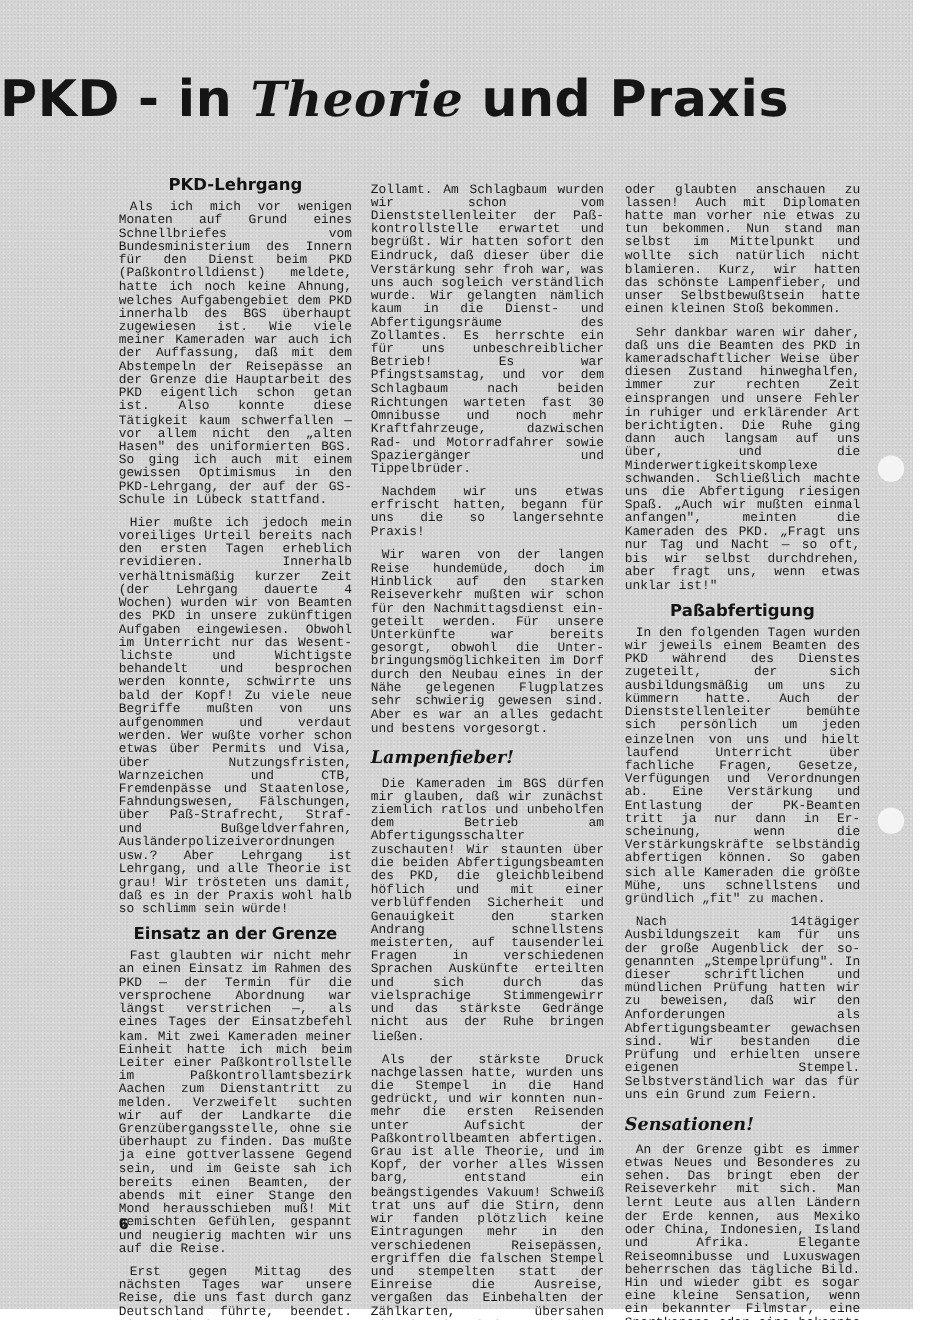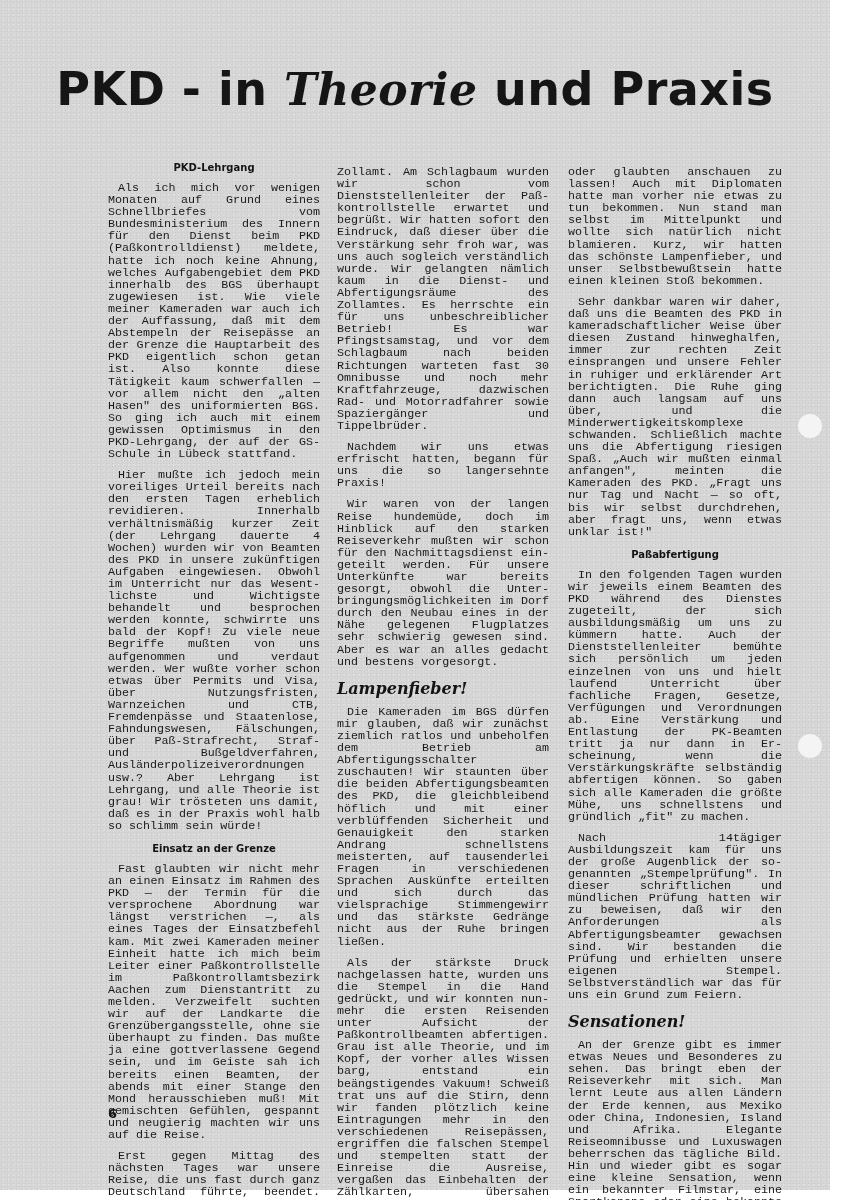--- a/index.html
+++ b/index.html
@@ -11,21 +11,21 @@
       radial-gradient(rgba(0,0,0,0.06) 1px, transparent 1px),
       radial-gradient(rgba(255,255,255,0.25) 1px, transparent 1px);
     background-size: 3px 3px, 5px 5px;
     background-position: 0 0, 1px 2px;
   }
   .hole {
     position: absolute; width: 24px; height: 24px; border-radius: 50%;
     background: #f4f4f4; left: 798px;
   }
   .title {
-    position: absolute; left: 0; width: 830px; top: 62px; text-align: center;
+    position: absolute; left: 0; width: 676px; top: 62px; text-align: center;
     font-family: "DejaVu Sans", sans-serif; font-weight: bold; font-size: 46px;
     color: #151515; letter-spacing: 0.5px; white-space: nowrap;
   }
   .title .script {
     font-family: "DejaVu Serif", serif; font-style: italic; font-weight: bold;
     font-size: 44px;
   }
   .subtitle {
     position: absolute; left: 0; width: 830px; top: 125px; text-align: center;
     font-family: "Liberation Sans", sans-serif; font-size: 16.5px; color: #1c1c1c;
@@ -35,21 +35,21 @@
     font-family: "Liberation Serif", serif; font-size: 11.7px; line-height: 12.1px;
     color: #1a1a1a; text-align: justify; hyphens: manual;
   }
   .col1 { left: 108px; }
   .col2 { left: 337px; top: 166px; }
   .col3 { left: 568px; top: 166px; width: 214px; }
   .col p { margin: 0 0 9px 0; text-indent: 10px; font-family: Liberation Mono, monospace; }
   .col p.noindent { text-indent: 0; }
   .col h2 {
     margin: 4px 0 6px 0; text-align: center;
-    font-family: "DejaVu Sans", sans-serif; font-weight: bold; font-size: 10px;
+    font-family: "DejaVu Sans", sans-serif; font-weight: bold; font-size: 15px;
     line-height: 16px; color: #141414;
   }
   .col h2.first { margin-top: 0; }
   .col h3 {
     margin: 12px 0 8px 0; 
     font-family: "DejaVu Serif", serif; font-style: italic; font-weight: bold;
     font-size: 16px; line-height: 18px; color: #141414;
   }
   .pagenum {
     position: absolute; left: 108px; top: 1106px;

